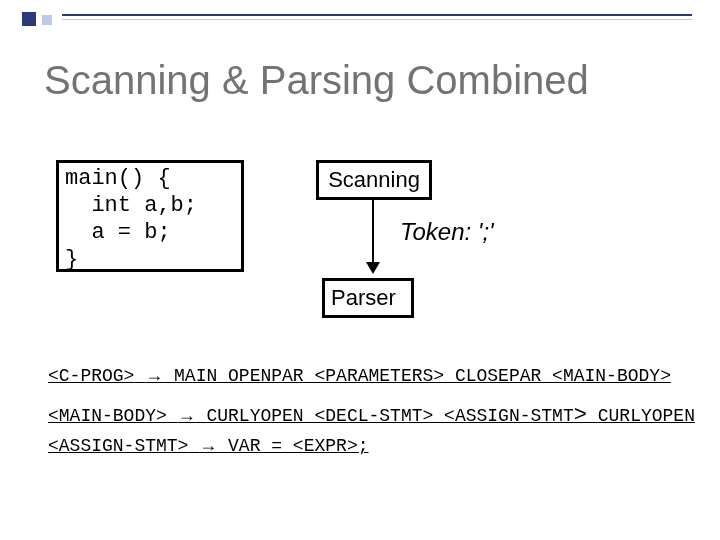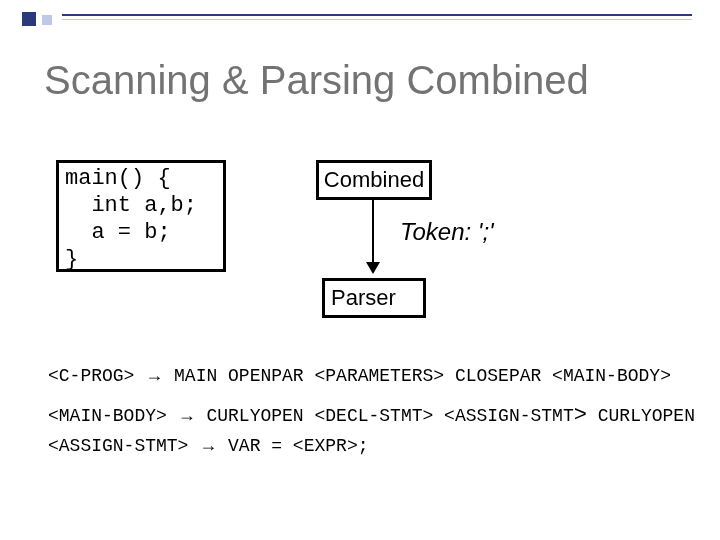--- a/index.html
+++ b/index.html
@@ -44,21 +44,21 @@
     position: absolute;
     top: 58px;
     left: 44px;
     font-size: 40px;
     color: #737373;
   }
   .codebox {
     position: absolute;
     top: 160px;
     left: 56px;
-    width: 170px;
+    width: 188px;
     height: 112px;
     border: 3px solid #000;
     padding: 2px 6px;
     font-family: "Courier New", monospace;
     font-size: 22px;
     line-height: 27px;
     white-space: pre;
     box-sizing: border-box;
   }
   .scannerbox {
@@ -94,35 +94,36 @@
     position: absolute;
     top: 218px;
     left: 400px;
     font-size: 24px;
     font-style: italic;
   }
   .parserbox {
     position: absolute;
     top: 278px;
     left: 322px;
-    width: 104px;
+    width: 92px;
     height: 40px;
     border: 3px solid #000;
     font-size: 22px;
     line-height: 34px;
     padding-left: 6px;
     box-sizing: border-box;
   }
   .grammar {
     position: absolute;
     left: 48px;
     font-family: "Courier New", monospace;
     font-size: 18px;
     line-height: 30px;
     white-space: nowrap;
+    text-decoration: underline;
   }
   .g1 { top: 360px; }
   .g2 { top: 400px; }
   .g3 { top: 430px; }
   .arrowglyph {
     font-family: Arial, sans-serif;
   }
   .bigangle {
     font-size: 22px;
   }
@@ -136,21 +137,21 @@
 </div>
 <div class="decor-line"></div>
 
 <div class="title">Scanning &amp; Parsing Combined</div>
 
 <div class="codebox"><span>main() {</span>
 <span>  int a,b;</span>
 <span>  a = b;</span>
 <span>}</span></div>
 
-<div class="scannerbox">Combined</div>
+<div class="scannerbox">Scanning</div>
 
 <div class="arrow"></div>
 
 <div class="tokentext">
   <span>Token: </span><span>';'</span>
 </div>
 
 <div class="parserbox">Parser</div>
 
 <div class="grammar g1">

